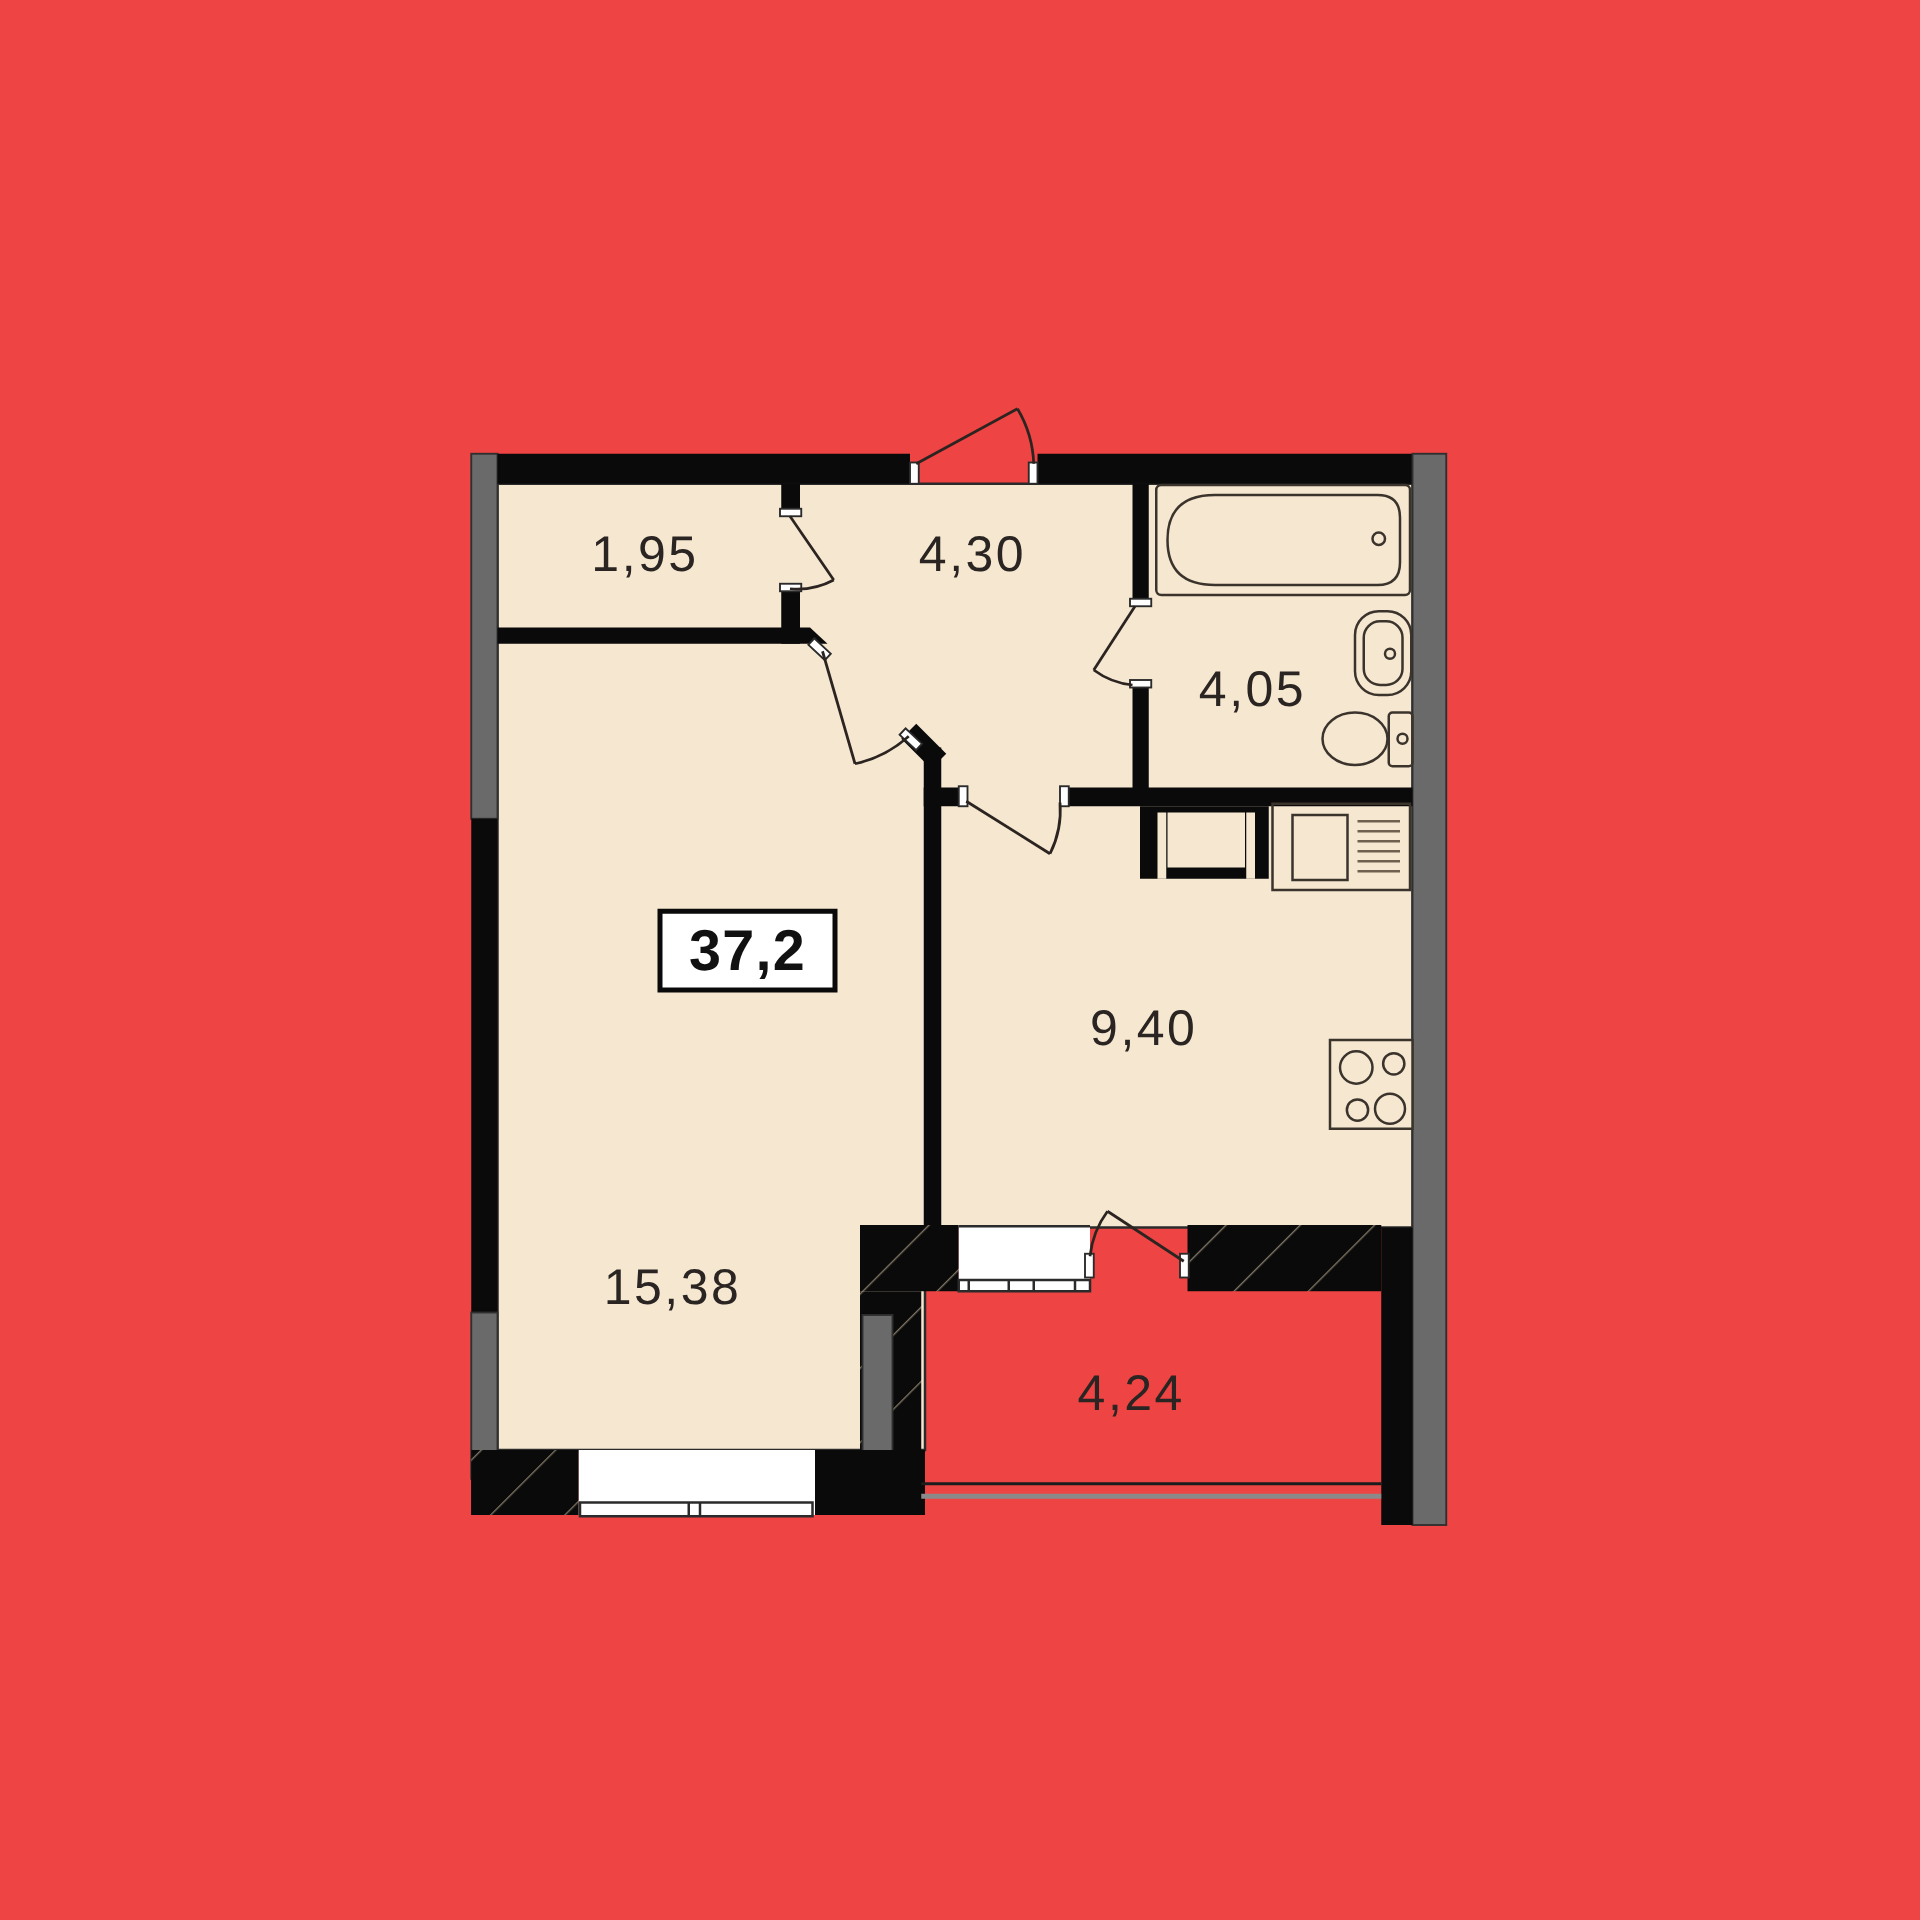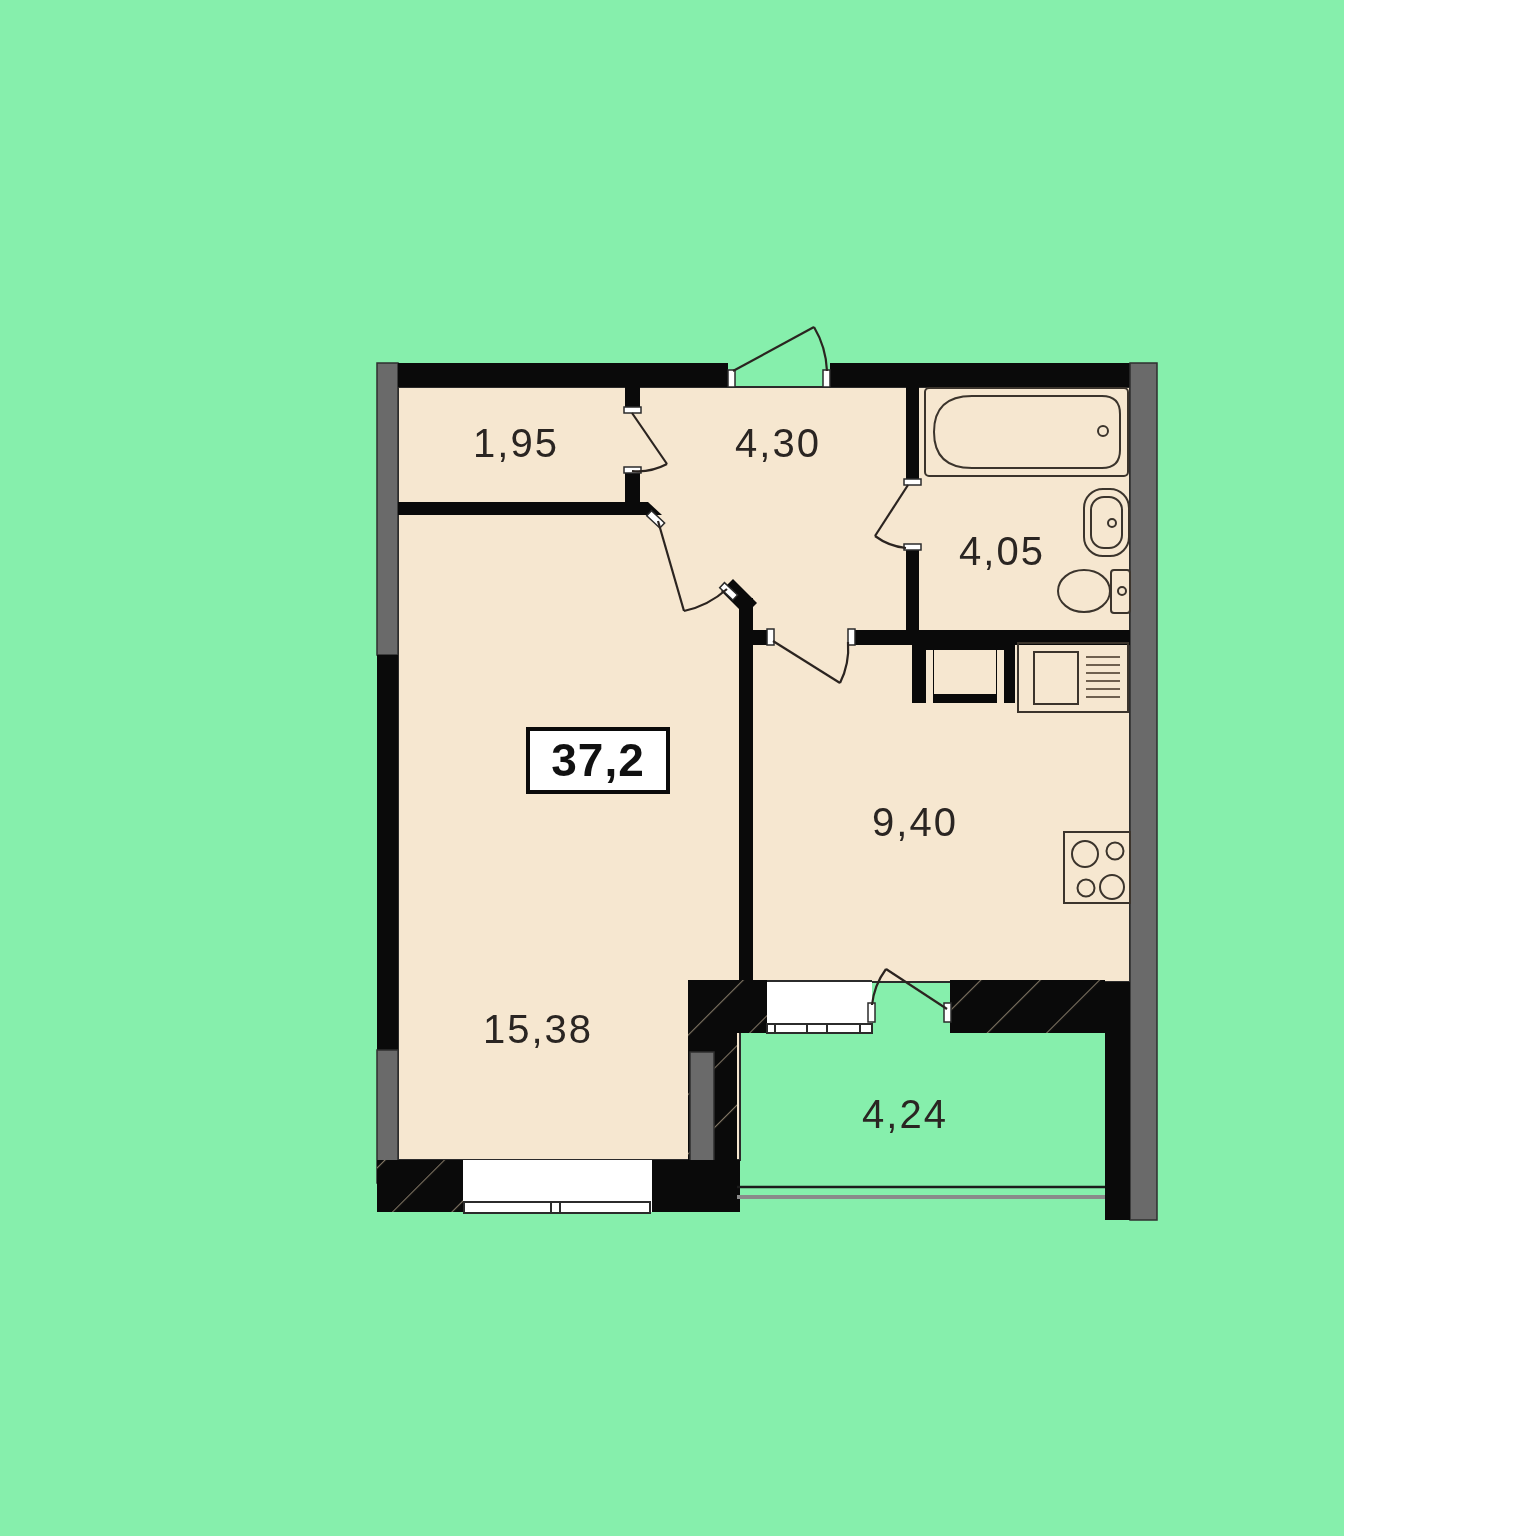--- a/index.html
+++ b/index.html
@@ -1,16 +1,16 @@
 <!DOCTYPE html>
 <html><head>
 <meta charset="utf-8">
 <style>
   html,body{margin:0;padding:0;background:#ffffff;}
-  .stage{position:relative;width:1344px;height:1536px;background:#86efac;overflow:hidden;}
+  .stage{position:relative;width:1536px;height:1536px;background:#ef4444;overflow:hidden;}
   .stage svg{position:absolute;left:0;top:0;}
   .room-label{font-family:"Liberation Sans",sans-serif;font-size:40px;font-weight:400;
               letter-spacing:2px;fill:#2a2522;}
   .total-label{font-family:"Liberation Sans",sans-serif;font-size:46px;font-weight:700;
                letter-spacing:1px;fill:#111111;}
   .wall{fill:#0a0a0a;}
   .graywall{fill:#6a6a6a;stroke:#2f2f2f;stroke-width:1.5;}
   .floor{fill:#f6e7d0;stroke:#2b2b2b;stroke-width:2;}
   .fix{fill:none;stroke:#3b342c;stroke-width:2;}
   .fixfill{fill:#f6e7d0;stroke:#3b342c;stroke-width:2;}

